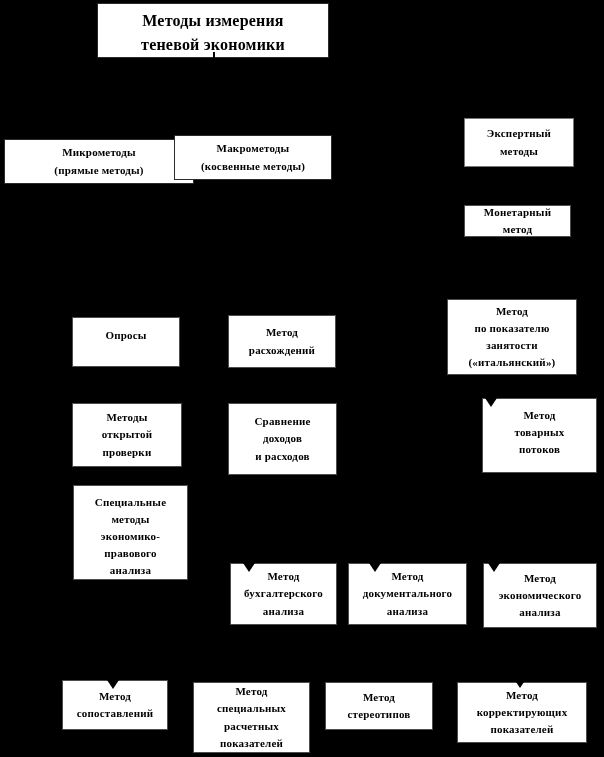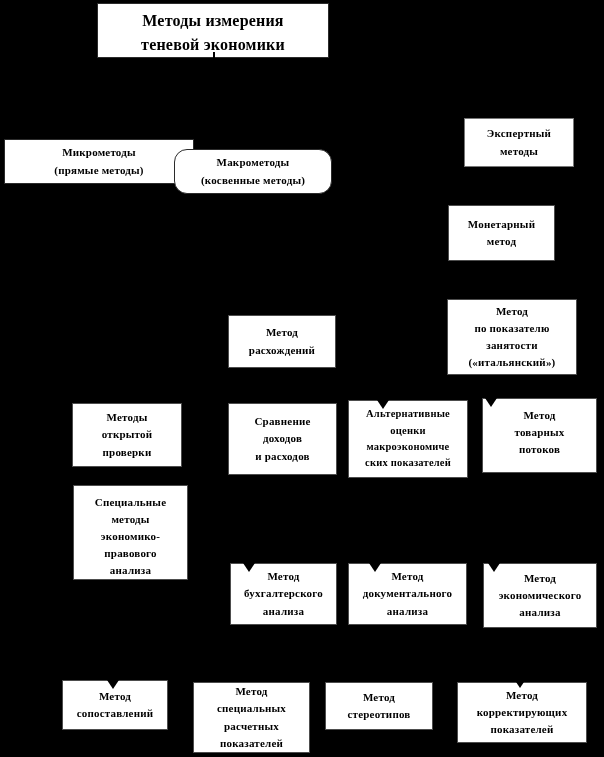--- a/index.html
+++ b/index.html
@@ -25,23 +25,23 @@
     white-space:pre-line;
     box-sizing:border-box;
     letter-spacing:0.2px;
   }
   .title-box{
     left:97px;top:3px;width:232px;height:55px;
     font-size:16px;line-height:1.5;border-color:#2b2b2b;align-items:flex-end;
   }
   .b-soft{left:464px;top:30px;width:112px;height:78px;border-top-style:dashed;}
   .b-expert{left:464px;top:118px;width:110px;height:49px;border-color:#777;}
-  .b-monetary{left:448px;top:205px;width:107px;height:56px;}
+  .b-monetary{left:464px;top:205px;width:107px;height:32px;}
   .b-micro{left:4px;top:139px;width:190px;height:45px;border-color:#2b2b2b;}
-  .b-macro{left:174px;top:149px;width:158px;height:45px;border-color:#2b2b2b;border-radius:13px;}
+  .b-macro{left:174px;top:135px;width:158px;height:45px;border-color:#2b2b2b;}
   .b-surveys{left:72px;top:317px;width:108px;height:50px;align-items:flex-start;padding-top:9px;}
   .b-discrepancy{left:228px;top:315px;width:108px;height:53px;}
   .b-employment{left:447px;top:299px;width:130px;height:76px;}
   .b-opencheck{left:72px;top:403px;width:110px;height:64px;}
   .b-income{left:228px;top:403px;width:109px;height:72px;}
   .b-alternative{left:348px;top:400px;width:120px;height:78px;font-size:10.5px;}
   .b-flows{left:482px;top:398px;width:115px;height:75px;align-items:flex-start;padding-top:8px;}
   .b-speclegal{left:73px;top:485px;width:115px;height:95px;align-items:center;padding-top:8px;}
   .b-accounting{left:230px;top:563px;width:107px;height:62px;}
   .b-documentary{left:348px;top:563px;width:119px;height:62px;}
@@ -87,20 +87,23 @@
   <div class="box b-micro">
     <span>Микрометоды
 (прямые методы)</span>
   </div>
 
   <div class="box b-macro">
     <span>Макрометоды
 (косвенные методы)</span>
   </div>
 
+  <div class="box b-surveys">
+    <span>Опросы</span>
+  </div>
 
   <div class="box b-discrepancy">
     <span>Метод
 расхождений</span>
   </div>
 
   <div class="box b-employment">
     <span>Метод
 по показателю
 занятости
@@ -112,27 +115,20 @@
 открытой
 проверки</span>
   </div>
 
   <div class="box b-income">
     <span>Сравнение
 доходов
 и расходов</span>
   </div>
 
-  <div class="box b-alternative">
-    <span class="notch" style="left:28px;"></span>
-    <span>Альтернативные
-оценки
-макроэкономиче
-ских показателей</span>
-  </div>
 
   <div class="box b-flows">
     <span class="notch" style="left:2px;"></span>
     <span>Метод
 товарных
 потоков</span>
   </div>
 
   <div class="box b-speclegal">
     <span>Специальные

